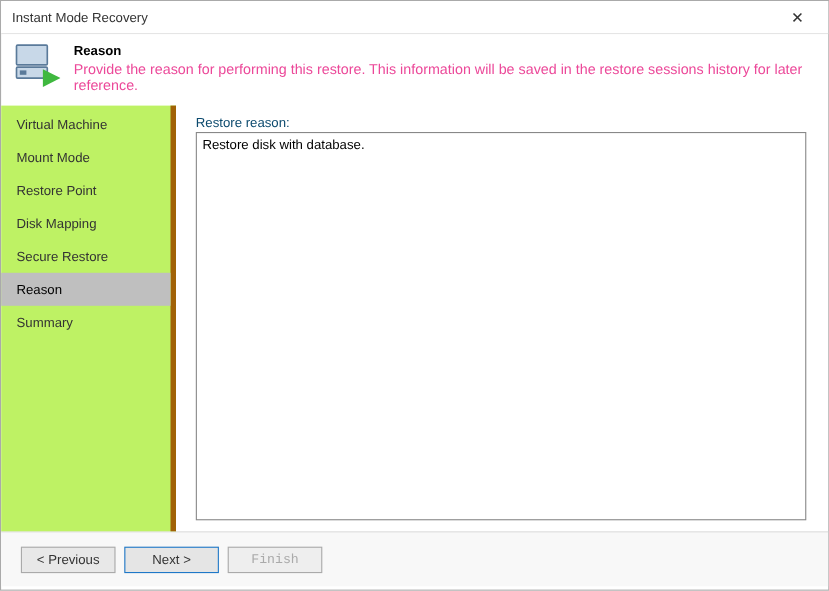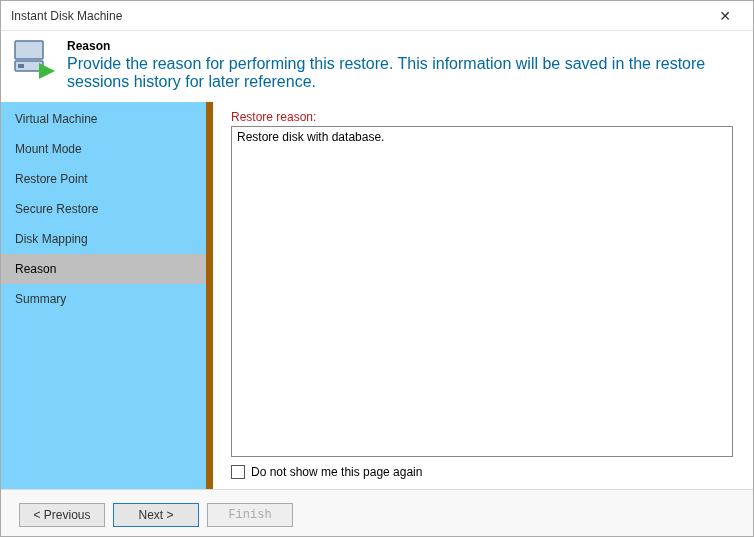--- a/index.html
+++ b/index.html
@@ -55,32 +55,32 @@
     .header-text {
       flex: 1;
       padding-top: 0;
     }
     .header-title {
       font-weight: bold;
       font-size: 12px;
       margin-bottom: 2px;
     }
     .header-desc {
-      font-size: 16px;
-      color: #0369a1;
+      font-size: 13px;
+      color: #ec4899;
     }
     .content {
       display: flex;
       height: 388px;
       border-top: 1px solid transparent;
     }
     .sidebar {
-      width: 212px;
-      background: #7dd3fc;
-      border-right: 7px solid #a16207;
+      width: 159px;
+      background: #bef264;
+      border-right: 5px solid #a16207;
       padding-top: 2px;
     }
     .sidebar-item {
       padding: 8px 14px;
       font-size: 12px;
       color: #333;
       cursor: pointer;
     }
     .sidebar-item.selected {
       background: #bfbfbf;
@@ -88,21 +88,21 @@
     }
     .main {
       flex: 1;
       padding: 8px 20px 10px 18px;
       display: flex;
       flex-direction: column;
     }
     .field-label {
       font-size: 12px;
       margin-bottom: 2px;
-      color: #b91c1c;
+      color: #0c4a6e;
     }
     .reason-textarea {
       flex: 1;
       width: 100%;
       resize: none;
       border: 1px solid #888;
       padding: 3px 5px;
       font-family: "Segoe UI", Tahoma, sans-serif;
       font-size: 12px;
       outline: none;
@@ -152,21 +152,21 @@
       font-family: Liberation Mono, monospace;
     }
     .btn-gap {
       width: 12px;
     }
   </style>
 </head>
 <body>
 
 <div class="titlebar">
-  <span class="titlebar-title">Instant Disk Machine</span>
+  <span class="titlebar-title">Instant Mode Recovery</span>
   <div class="close-btn">
     <span>✕</span>
   </div>
 </div>
 
 <div class="header">
   <div class="header-icon">
     <svg width="42" height="42" viewBox="0 0 42 42">
       <rect x="2" y="2" width="28" height="18" rx="1" fill="#c8d8e8" stroke="#5a7a9a" stroke-width="1.5"></rect>
       <rect x="2" y="22" width="28" height="10" rx="1" fill="#c8d8e8" stroke="#5a7a9a" stroke-width="1.5"></rect>
@@ -185,39 +185,35 @@
     <div class="sidebar-item">
       <span>Virtual Machine</span>
     </div>
     <div class="sidebar-item">
       <span>Mount Mode</span>
     </div>
     <div class="sidebar-item">
       <span>Restore Point</span>
     </div>
     <div class="sidebar-item">
+      <span>Disk Mapping</span>
+    </div>
+    <div class="sidebar-item">
       <span>Secure Restore</span>
-    </div>
-    <div class="sidebar-item">
-      <span>Disk Mapping</span>
     </div>
     <div class="sidebar-item selected">
       <span>Reason</span>
     </div>
     <div class="sidebar-item">
       <span>Summary</span>
     </div>
   </div>
   <div class="main">
     <div class="field-label">Restore reason:</div>
     <textarea class="reason-textarea" style="">Restore disk with database.</textarea>
-    <div class="checkbox-row">
-      <span class="checkbox"></span>
-      <span>Do not show me this page again</span>
-    </div>
   </div>
 </div>
 
 <div class="footer">
   <button class="btn">&lt; Previous</button>
   <button class="btn primary">Next &gt;</button>
   <button class="btn disabled">Finish</button>
   <div class="btn-gap"></div>
 </div>
 

